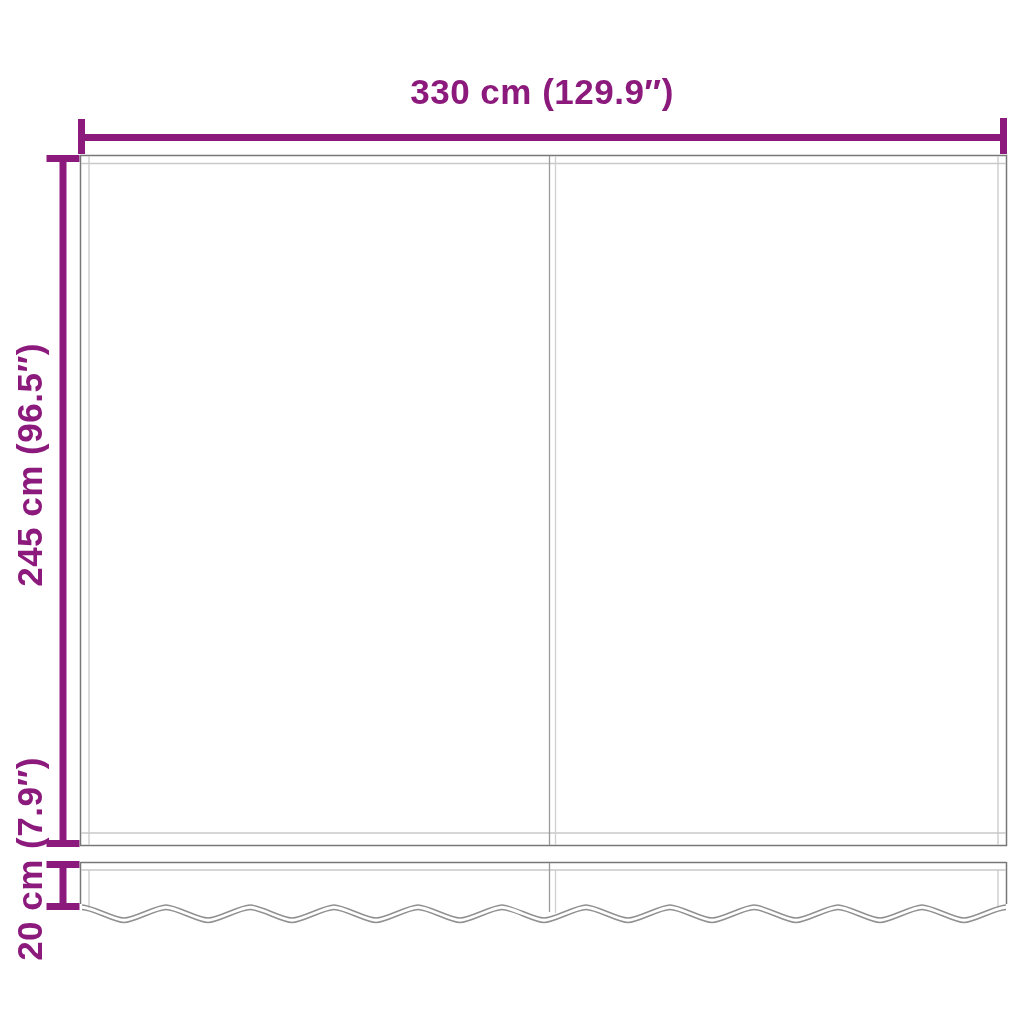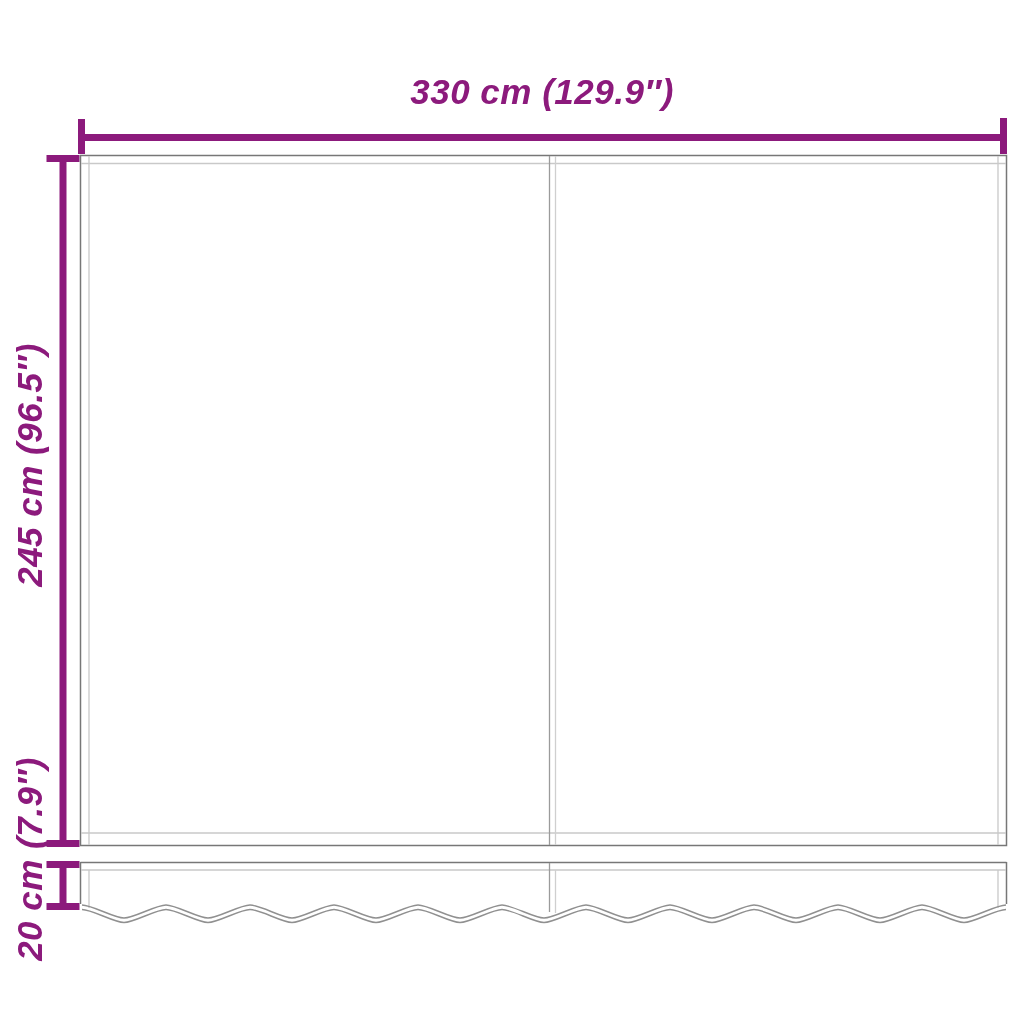--- a/index.html
+++ b/index.html
@@ -7,21 +7,20 @@
     padding: 0;
     background: #ffffff;
   }
   .stage {
     position: relative;
     width: 1024px;
     height: 1024px;
     background: #ffffff;
     overflow: hidden;
     font-family: "Liberation Sans", sans-serif;
-    font-style: italic;
   }
   svg { display: block; }
   .dim-label {
     font-family: "Liberation Sans", "DejaVu Sans", sans-serif;
     font-weight: 700;
     font-size: 35px;
     letter-spacing: 0.5px;
   }
 </style>
 </head>

